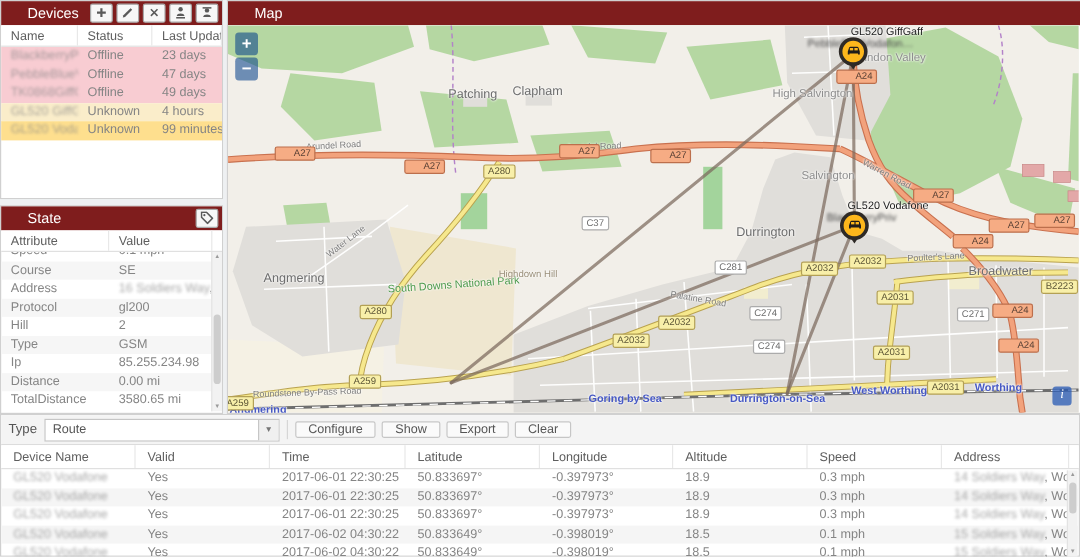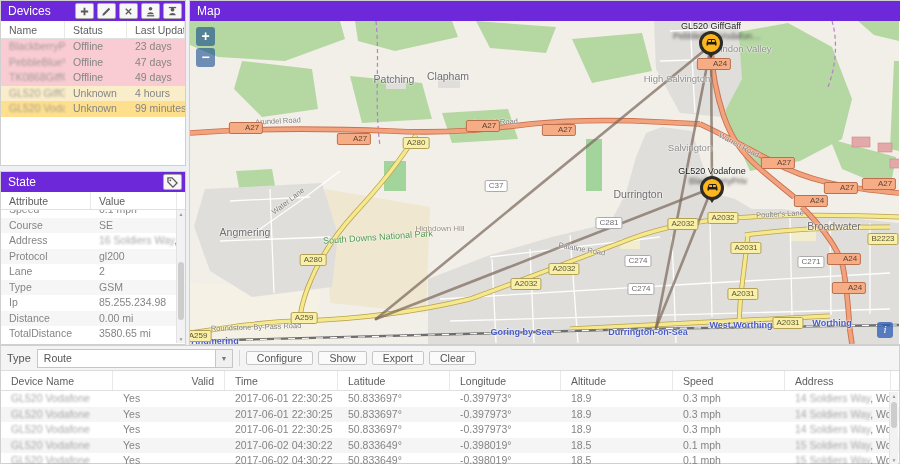--- a/index.html
+++ b/index.html
@@ -2,22 +2,22 @@
 <html><head>
 <meta charset="utf-8">
 <style>
   * { margin:0; padding:0; box-sizing:border-box; }
   html,body { width:900px; height:464px; overflow:hidden; background:#e9e9e9;
               font-family:"Liberation Sans", sans-serif; }
   .app { position:relative; width:900px; height:464px; background:#eef0f2; }
 
   
   .panel { position:absolute; background:#fff; border:1px solid #d0d0d0; }
-  .panel-header { height:20px; background:#6d28d9; color:#fff; font-size:12px;
-                  line-height:20px; padding:0 7px; position:relative; }
+  .panel-header { height:20px; background:#7f1d1d; color:#fff; font-size:12px;
+                  line-height:20px; padding:0 22px; position:relative; }
   .hbtns { position:absolute; right:3px; top:2px; }
   .hbtn { display:inline-block; width:19px; height:16px; background:#f7f7f7;
           border:1px solid #a9a9a9; border-radius:2px; margin-left:3px;
           text-align:center; line-height:13px; font-size:11px; color:#555;
           vertical-align:top; cursor:pointer; }
   .hbtn svg { vertical-align:middle; margin-top:1px; }
   .hbtn.pressed { background:#dddddd; box-shadow:inset 0 1px 2px rgba(0,0,0,.25); }
   .hbtn.wide { width:26px; }
 
   
@@ -65,21 +65,21 @@
   .badge-yellow { background:#f8efa9; border-color:#b3a055; color:#5d5636; }
   .badge-white  { background:#ffffff; border-color:#ababab; color:#6e6e6e; }
 
   .marker { position:absolute; width:24px; height:24px; margin:-12px 0 0 -12px;
             background:#fdb71c; border:3px solid #2e2a26; border-radius:50%;
             z-index:6; cursor:pointer; text-align:center; }
   .marker::after { content:""; position:absolute; left:50%; top:100%;
             margin-left:-4px; border:4px solid transparent; border-top:6px solid #2e2a26; }
   .marker svg { margin-top:3px; }
   .marker-lbl { position:absolute; transform:translate(-50%,0); font-size:9px; color:#1c1c1c;
-            text-shadow:0 0 2px #fff,0 0 2px #fff; z-index:7; white-space:nowrap; }
+            text-shadow:0 0 2px #fff,0 0 2px #fff; z-index:7; white-space:nowrap;margin-left:28px; }
   .marker-sublbl { position:absolute; transform:translate(-50%,0); font-size:9px; color:#4a4a4a;
             filter:blur(1.4px); z-index:5; white-space:nowrap; }
 
   .ol-zoom { position:absolute; left:6px; top:6px; z-index:8; }
   .ol-zoom div { width:19px; height:19px; background:rgba(0,60,136,.55); color:#fff;
             font-size:14px; font-weight:bold; text-align:center; line-height:18px;
             border-radius:3px; margin-bottom:2px; cursor:pointer; }
   .ol-attr { position:absolute; right:6px; bottom:6px; width:16px; height:16px; z-index:8;
             background:rgba(40,90,180,.75); color:#fff; border-radius:3px; text-align:center;
             font-size:11px; font-style:italic; font-family:"Liberation Serif",serif;
@@ -189,21 +189,21 @@
           </div>
           <div class="grid-row">
             <span class="cell" style="width:90px">Address</span>
             <span class="cell" style="width:86px"><span class="blur">16 Soldiers Way</span>, Worthing, …</span>
           </div>
           <div class="grid-row">
             <span class="cell" style="width:90px">Protocol</span>
             <span class="cell" style="width:86px">gl200</span>
           </div>
           <div class="grid-row">
-            <span class="cell" style="width:90px">Lane</span>
+            <span class="cell" style="width:90px">Hill</span>
             <span class="cell" style="width:86px">2</span>
           </div>
           <div class="grid-row">
             <span class="cell" style="width:90px">Type</span>
             <span class="cell" style="width:86px">GSM</span>
           </div>
           <div class="grid-row">
             <span class="cell" style="width:90px">Ip</span>
             <span class="cell" style="width:86px">85.255.234.98</span>
           </div>
@@ -446,21 +446,21 @@
       <span>Type</span>
       <span id="type-combo">
         <span class="val">Route</span>
         <span class="trig">▼</span>
       </span>
       <span class="tb-sep"></span>
       <span id="tb-buttons"><span class="tb-btn">Configure</span><span class="tb-btn">Show</span><span class="tb-btn">Export</span><span class="tb-btn">Clear</span></span>
     </div>
     <div class="grid-header" id="bgrid-cols">
         <div class="col" style="width: 112px;">Device Name</div>
-        <div class="col" style="width: 112px; text-align: right;">Valid</div>
+        <div class="col" style="width: 112px;">Valid</div>
         <div class="col" style="width: 113px;">Time</div>
         <div class="col" style="width: 112px;">Latitude</div>
         <div class="col" style="width: 111px;">Longitude</div>
         <div class="col" style="width: 112px;">Altitude</div>
         <div class="col" style="width: 112px;">Speed</div>
         <div class="col" style="width: 106px;">Address</div>
       </div>
     <div id="bgrid-rows" style="position:relative">
         <div class="grid-row">
           <span class="cell" style="width:112px"><span class="blur">GL520 Vodafone</span></span>

